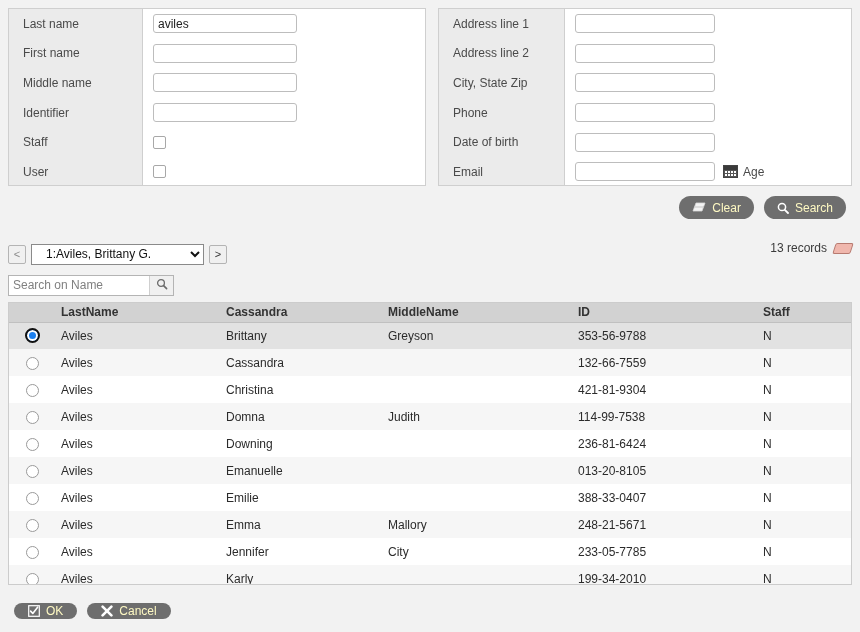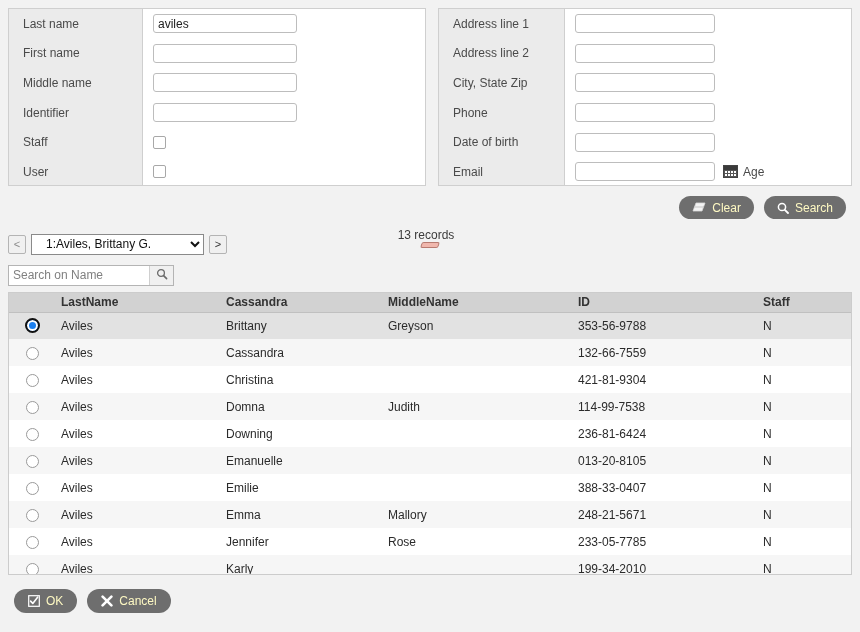--- a/index.html
+++ b/index.html
@@ -127,22 +127,21 @@
     text-align: right;
   }
   .pill svg { display: block; }
 
   .records-bar {
     display: flex;
     justify-content: flex-end;
     align-items: center;
     padding-right: 8px;
     height: 20px;
-    margin-top: 8px;
-    flex-direction: column;
+    margin-top: 18px;
   }
   .records-txt { color: #3b3b3b; font-size: 12px; }
   .eraser-pink {
     display: inline-block;
     margin-left: 7px;
     width: 18px; height: 11px;
     background: #f0b7ad;
     border: 1px solid #b77a70;
     border-radius: 2px;
     transform: skewX(-18deg);
@@ -274,21 +273,21 @@
   }
 
   
   .footer {
     display: flex;
     align-items: center;
     gap: 10px;
     padding: 10px 0 0 14px;
     height: 42px;
   }
-  .footer .pill { height: 24px; border-radius: 12px; padding: 0 14px; }
+  .footer .pill { height: 16px; border-radius: 12px; padding: 0 14px; }
 </style>
 </head>
 <body>
 
 <div class="form-area">
 
   <div class="panel panel-left">
     <div class="label-col">
       <div class="row">
           <span class="lbl">Last name</span>
@@ -499,21 +498,21 @@
           <td class="col-last">Aviles</td>
           <td class="col-first">Emma</td>
           <td class="col-middle">Mallory</td>
           <td class="col-id">248-21-5671</td>
           <td class="col-staff">N</td>
         </tr>
         <tr class="odd">
           <td class="col-radio"><span class="radio"></span></td>
           <td class="col-last">Aviles</td>
           <td class="col-first">Jennifer</td>
-          <td class="col-middle">Rose</td>
+          <td class="col-middle">City</td>
           <td class="col-id">233-05-7785</td>
           <td class="col-staff">N</td>
         </tr>
         <tr class="even">
           <td class="col-radio"><span class="radio"></span></td>
           <td class="col-last">Aviles</td>
           <td class="col-first">Karly</td>
           <td class="col-middle"></td>
           <td class="col-id">199-34-2010</td>
           <td class="col-staff">N</td>

